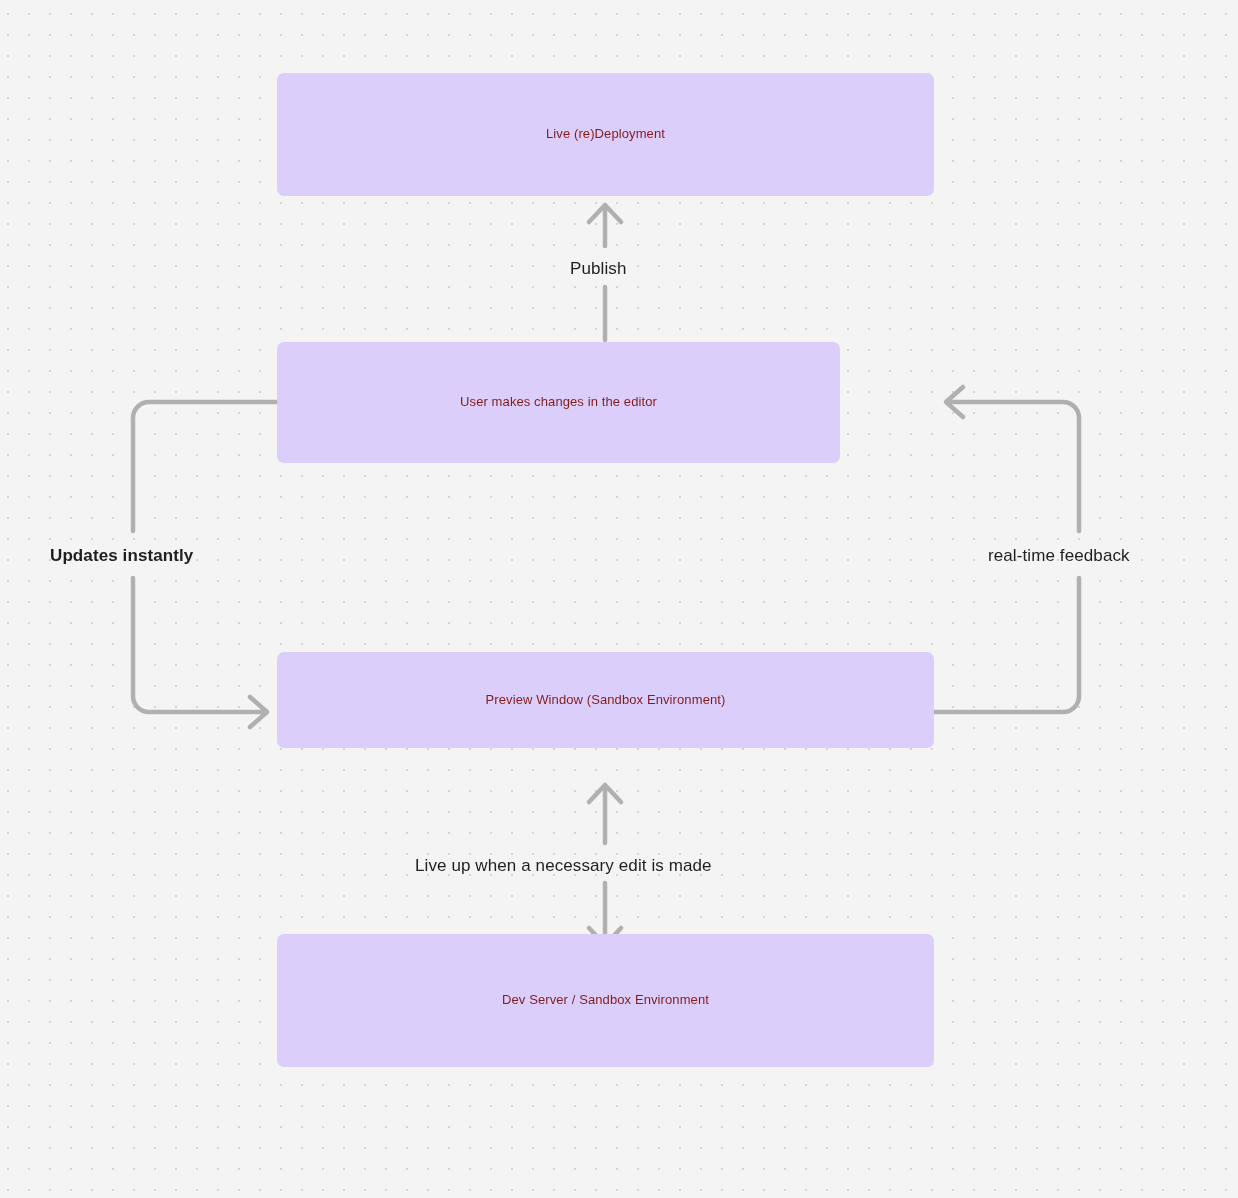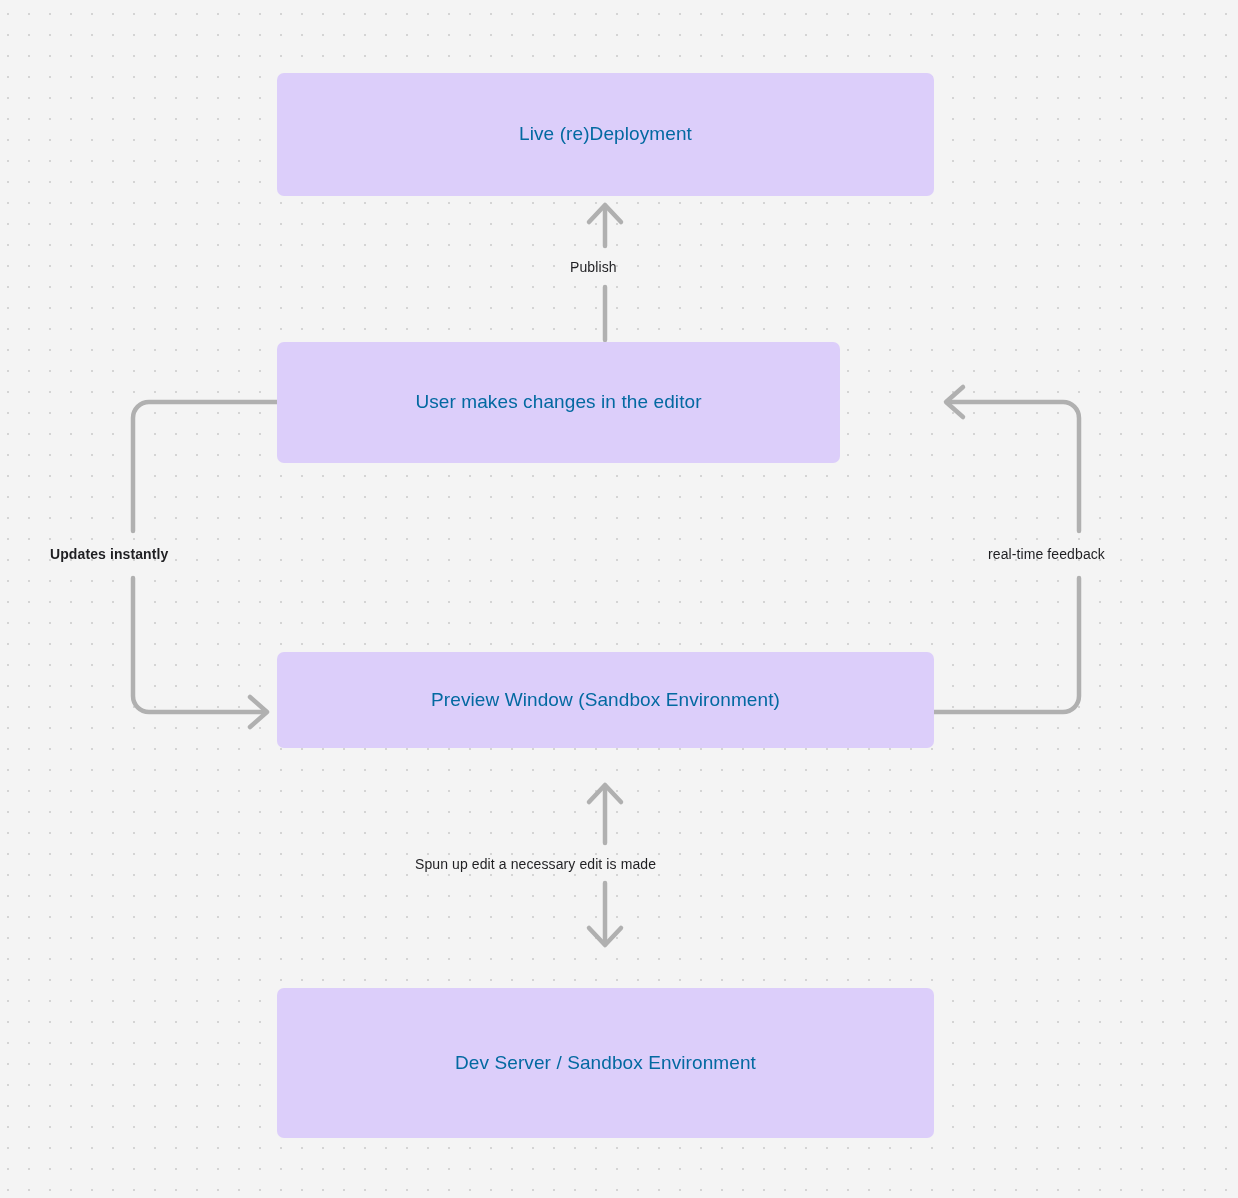--- a/index.html
+++ b/index.html
@@ -37,36 +37,36 @@
   .node {
     position: absolute;
     background: #dccefa;
     border-radius: 7px;
     display: flex;
     align-items: center;
     justify-content: center;
     box-sizing: border-box;
   }
   .node-label {
-    font-size: 19px;
-    color: #0369a1;
+    font-size: 13px;
+    color: #7f1d1d;
     letter-spacing: 0.1px;
     text-align: center;
     line-height: 1.3;
     white-space: nowrap;
   }
 
   #node-live       { left: 277px; top: 73px;  width: 657px; height: 123px; }
   #node-editor     { left: 277px; top: 342px; width: 563px; height: 121px; }
   #node-preview    { left: 277px; top: 652px; width: 657px; height: 96px; }
-  #node-devserver  { left: 277px; top: 988px; width: 657px; height: 150px; }
+  #node-devserver  { left: 277px; top: 934px; width: 657px; height: 133px; }
 
   .edge-label {
     position: absolute;
-    font-size: 14px;
+    font-size: 17px;
     color: #1f1f22;
     white-space: nowrap;
     background: transparent;
     letter-spacing: 0.1px;
   }
   #label-publish        { left: 570px; top: 259px; }
   #label-updates        { left: 50px;  top: 546px; font-weight: bold; }
   #label-realtime       { left: 988px; top: 546px; }
   #label-spunup         { left: 415px; top: 856px; }
 </style>
@@ -123,15 +123,15 @@
   <div class="node" id="node-devserver">
     <span class="node-label">Dev Server / Sandbox Environment</span>
   </div>
 
   <div class="edge-label" id="label-publish">Publish</div>
 
   <div class="edge-label" id="label-updates">Updates instantly</div>
 
   <div class="edge-label" id="label-realtime">real-time feedback</div>
 
-  <div class="edge-label" id="label-spunup">Spun up edit a necessary edit is made</div>
+  <div class="edge-label" id="label-spunup">Live up when a necessary edit is made</div>
 
 </div>
 
 </body></html>

